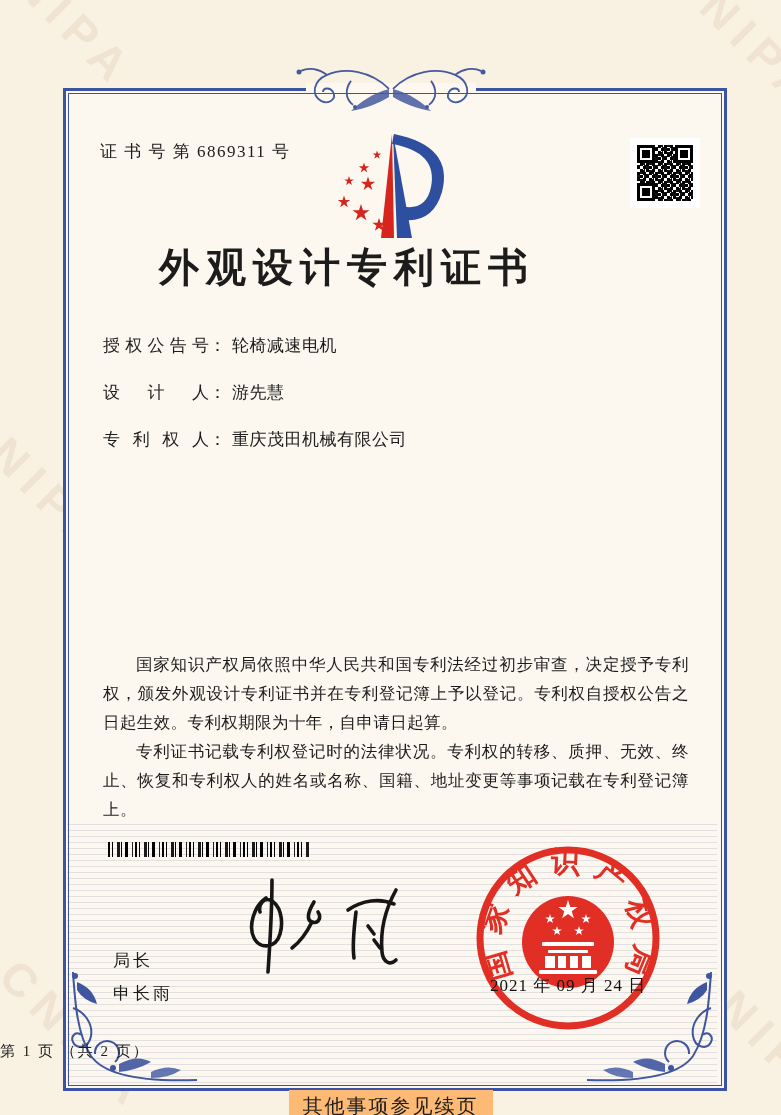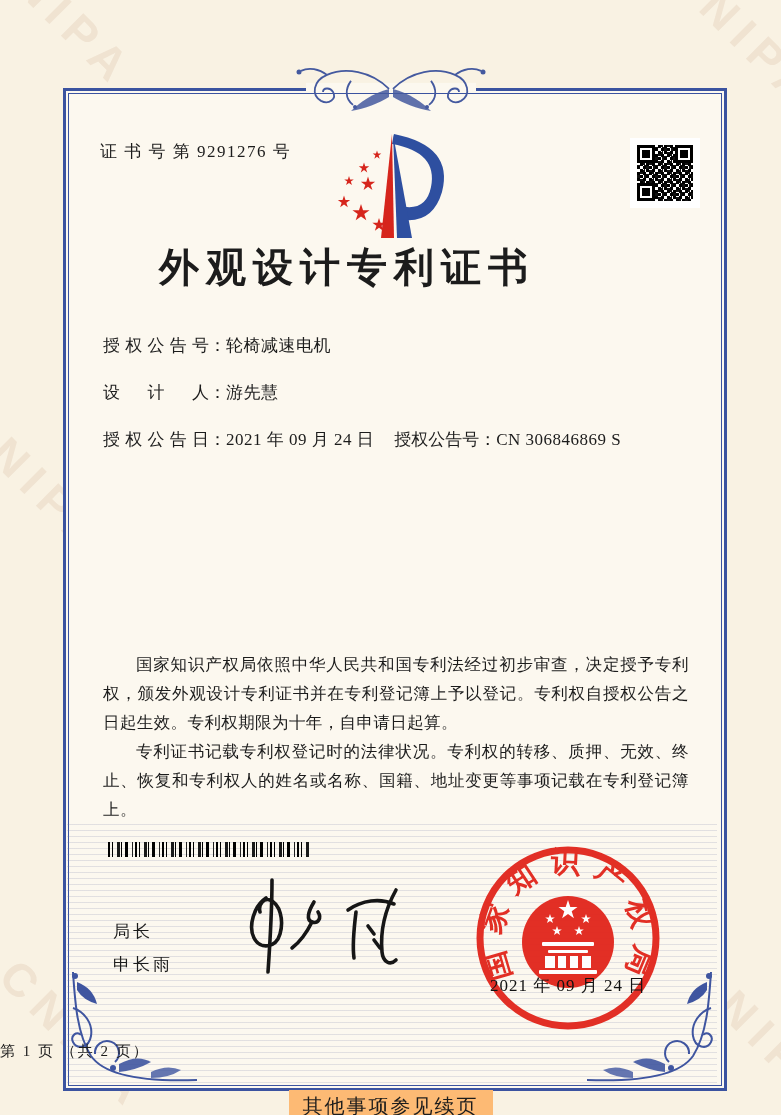--- a/index.html
+++ b/index.html
@@ -26,29 +26,29 @@
       repeating-conic-gradient(#111 0 90deg,transparent 90deg 180deg) 3px 2px/9px 9px,#fff;}
   .finder{position:absolute;width:12px;height:12px;border:3px solid #000;background:#fff;}
   .finder::after{content:"";position:absolute;inset:2px;background:#000;}
   .f-tl{left:0;top:0}.f-tr{right:0;top:0}.f-bl{left:0;bottom:0}
   .logo{left:336px;top:126px;}
   .title{left:0;top:240px;width:694px;text-align:center;font-size:40px;font-weight:700;
          letter-spacing:7px;}
   .fields{left:103px;top:334px;width:580px;font-size:17px;}
   .frow{height:24px;line-height:24px;margin-bottom:23px;white-space:nowrap;}
   .lab{display:inline-block;width:106px;text-align:justify;text-align-last:justify;vertical-align:top;}
-  .val{letter-spacing:0.5px;}
+  .val{margin-left:6px;letter-spacing:0.5px;}
   .gcell{display:inline-block;width:287px;}
   .paras{left:103px;top:650px;width:586px;font-size:16.5px;line-height:29px;text-align:justify;}
   .paras p{margin:0;text-indent:2em;letter-spacing:0.4px;}
   .barcode{left:108px;top:842px;width:202px;height:15px;background-image:repeating-linear-gradient(90deg,
       #000 0 2px,transparent 2px 4px,#000 4px 5px,transparent 5px 9px,
       #1a1a1a 9px 12px,transparent 12px 13px,#000 13px 14px,transparent 14px 17px,
       #000 17px 20px,transparent 20px 24px,#222 24px 25px,transparent 25px 27px);}
-  .officer{left:113px;top:915px;font-size:17px;letter-spacing:3px;line-height:33px;}
+  .officer{left:113px;top:944px;font-size:17px;letter-spacing:3px;line-height:33px;}
   .sig{left:228px;top:868px;}
   .sealwrap{left:472px;top:842px;width:192px;height:192px;z-index:3;}
   .sealdate{position:absolute;left:10px;top:132px;width:172px;text-align:center;font-size:17px;
             letter-spacing:1px;color:#111;z-index:5;white-space:nowrap;}
   .pageinfo{left:0;top:1042px;width:781px;font-size:15px;letter-spacing:2px;}
   .contbox{left:50%;top:1090px;transform:translateX(-50%);background:#fdba74;padding:3px 14px;
            font-size:20px;letter-spacing:2px;z-index:4;white-space:nowrap;text-align:center;}
 </style>
 </head>
 <body>
@@ -96,21 +96,21 @@
       <path d="M8,40 C20,44 28,56 26,68 C24,80 12,82 8,74 C5,68 12,62 16,67"></path>
       <path d="M30,86 a12,12 0 1 1 20,8"></path>
       <path d="M12,14 q16,6 20,22 q-14,-4 -20,-14 z" fill="#3f55a0" stroke="none"></path>
       <path d="M54,96 q18,-10 32,-2 q-14,8 -32,10 z" fill="#3f55a0" stroke="none" opacity="0.9"></path>
       <path d="M86,104 q16,-8 30,-2 q-12,8 -30,8 z" fill="#3f55a0" stroke="none" opacity="0.8"></path>
       <circle cx="10" cy="8" r="3" fill="#3f55a0" stroke="none"></circle>
       <circle cx="48" cy="100" r="3" fill="#3f55a0" stroke="none"></circle>
     </g>
   </svg>
 
-  <div class="abs certno">证 书 号 第 9291276 号</div>
+  <div class="abs certno">证 书 号 第 6869311 号</div>
 
   <div class="abs qrbox">
     <div class="qr">
       <div class="finder f-tl"></div>
       <div class="finder f-tr"></div>
       <div class="finder f-bl"></div>
     </div>
   </div>
 
   <svg class="abs logo" width="122" height="118" viewBox="0 0 122 118">
@@ -134,22 +134,21 @@
   <div class="abs title">外观设计专利证书</div>
 
   <div class="abs fields">
     <div class="frow">
       <span class="lab">授权公告号</span><span>：</span><span class="val">轮椅减速电机</span>
     </div>
     <div class="frow">
       <span class="lab">设计人</span><span>：</span><span class="val">游先慧</span>
     </div>
     <div class="frow">
-      <span class="gcell"><span class="lab">授权公告日</span><span>：</span><span class="val">2021 年 09 月 24 日</span></span>
-      <span><span>授权公告号</span><span>：</span><span class="val">CN 306846869 S</span></span>
+      <span class="lab">专利权人</span><span>：</span><span class="val">重庆茂田机械有限公司</span>
     </div>
   </div>
 
   <div class="abs paras">
     <p>国家知识产权局依照中华人民共和国专利法经过初步审查，决定授予专利权，颁发外观设计专利证书并在专利登记簿上予以登记。专利权自授权公告之日起生效。专利权期限为十年，自申请日起算。</p>
     <p>专利证书记载专利权登记时的法律状况。专利权的转移、质押、无效、终止、恢复和专利权人的姓名或名称、国籍、地址变更等事项记载在专利登记簿上。</p>
   </div>
 
   <div class="abs barcode"></div>
 

